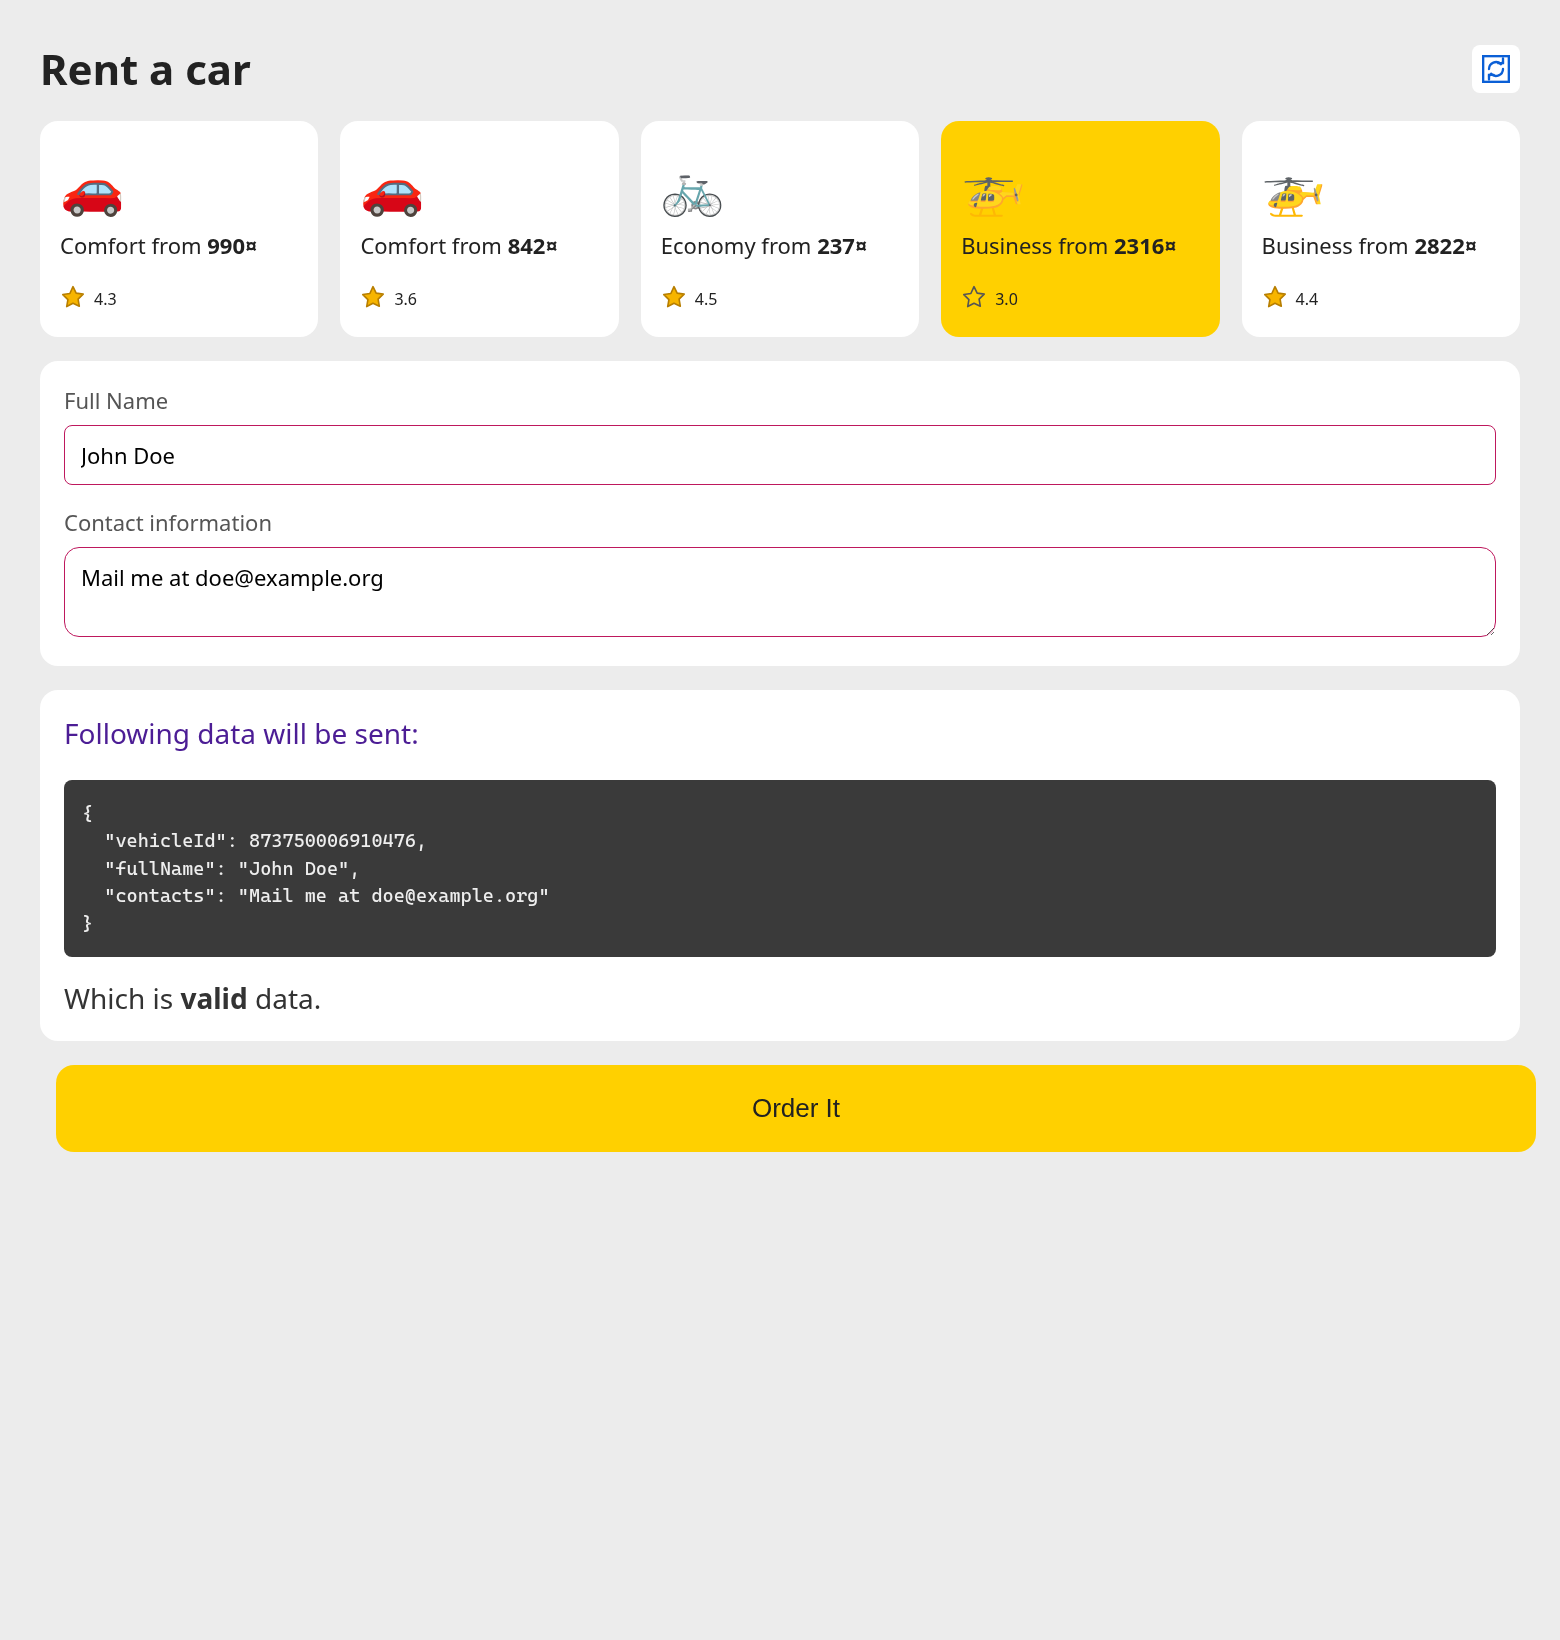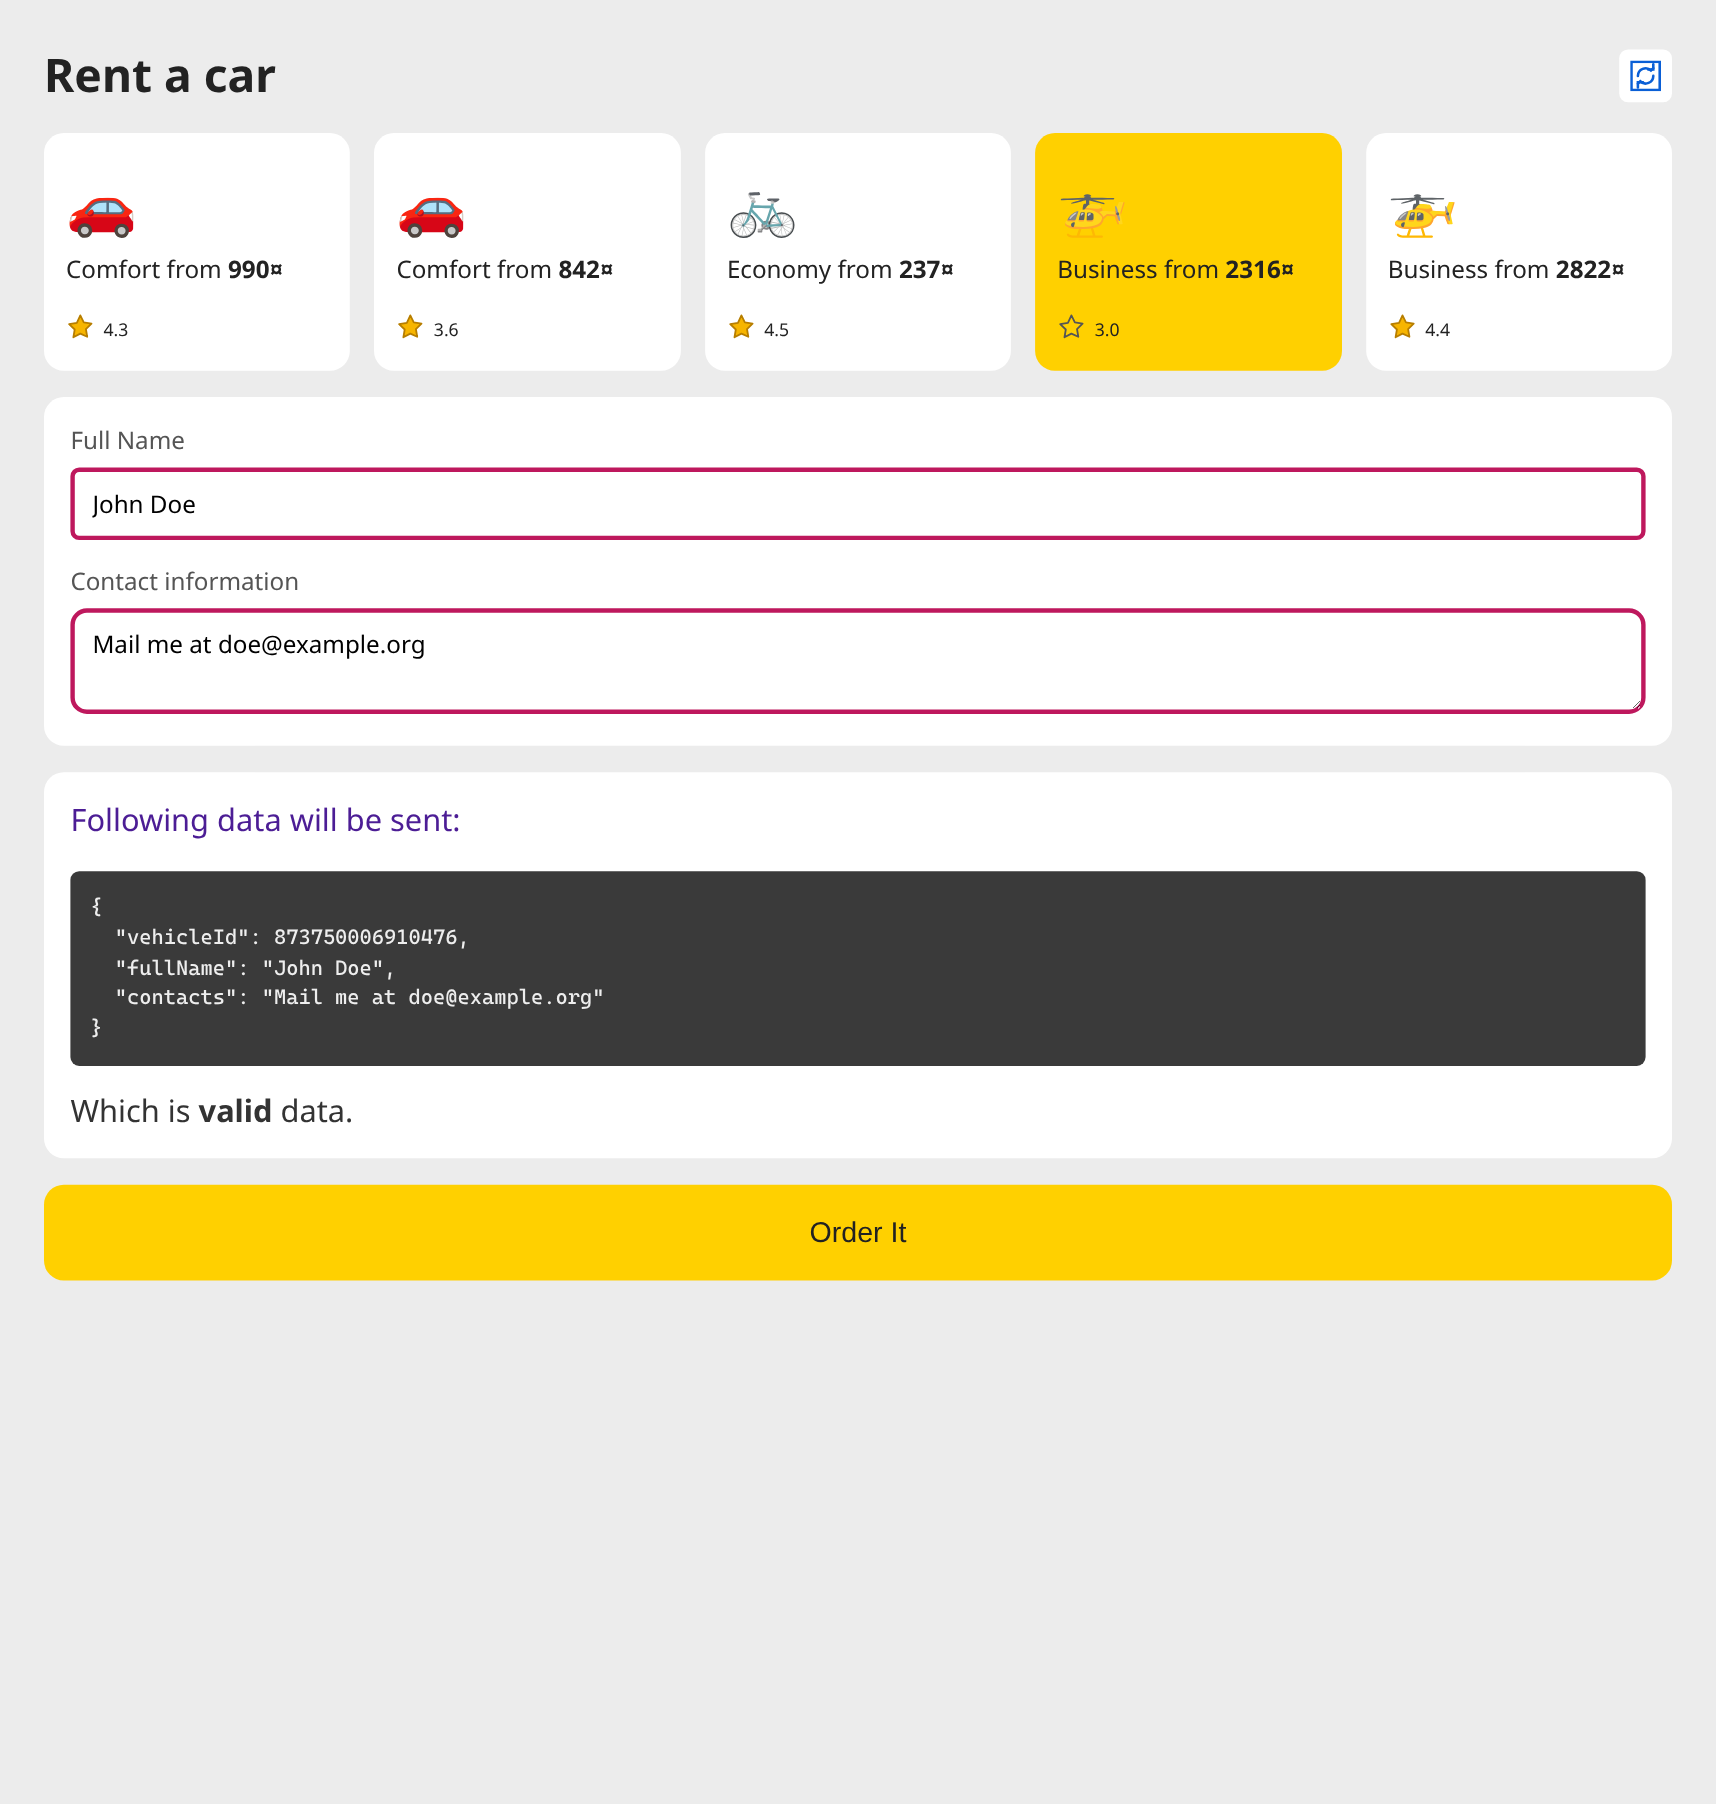--- a/index.html
+++ b/index.html
@@ -78,21 +78,21 @@
   .field-label {
     font-size: 22px;
     color: #555;
     margin-bottom: 10px;
     display:block;
   }
   .text-input {
     width: 100%;
     font-size: 22px;
     padding: 14px 16px;
-    border: 4px solid #be185d;
+    border: 1px solid #be185d;
     border-radius: 8px;
     margin-bottom: 22px;
     font-family: inherit;
   }
   textarea.text-input {
     min-height: 88px;
     resize: vertical;
     margin-bottom: 0;
     border-radius: 15px;
   }
@@ -121,20 +121,21 @@
   .order-btn {
     width: 100%;
     background: #ffd000;
     border: none;
     border-radius: 18px;
     padding: 28px 0;
     font-size: 26px;
     font-weight: 500;
     cursor: pointer;
     color: #222;
+    margin-left: 16px;
   }
   .star-svg { width:26px; height:26px; flex:0 0 auto; }
 </style>
 </head>
 <body>
 
 
 
 <div class="header">
   <h1 class="title">Rent a car</h1>

